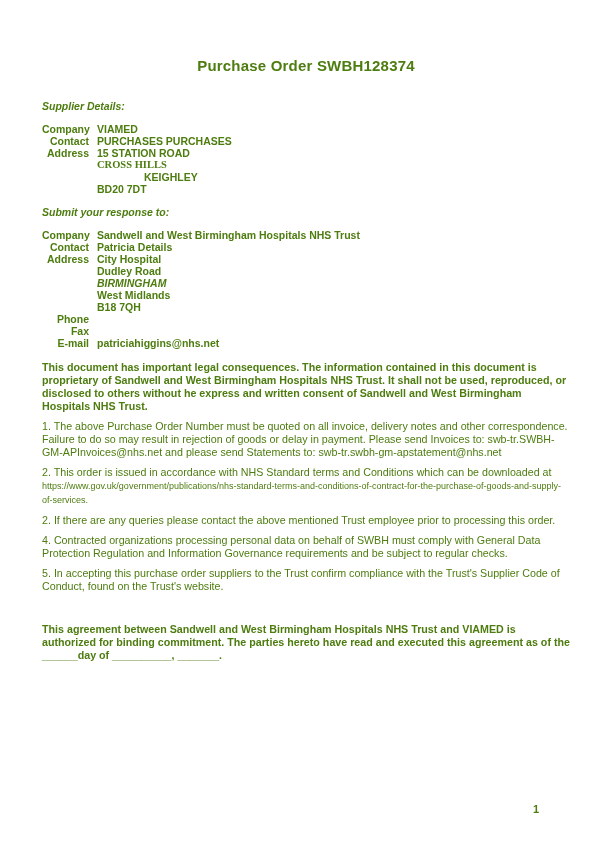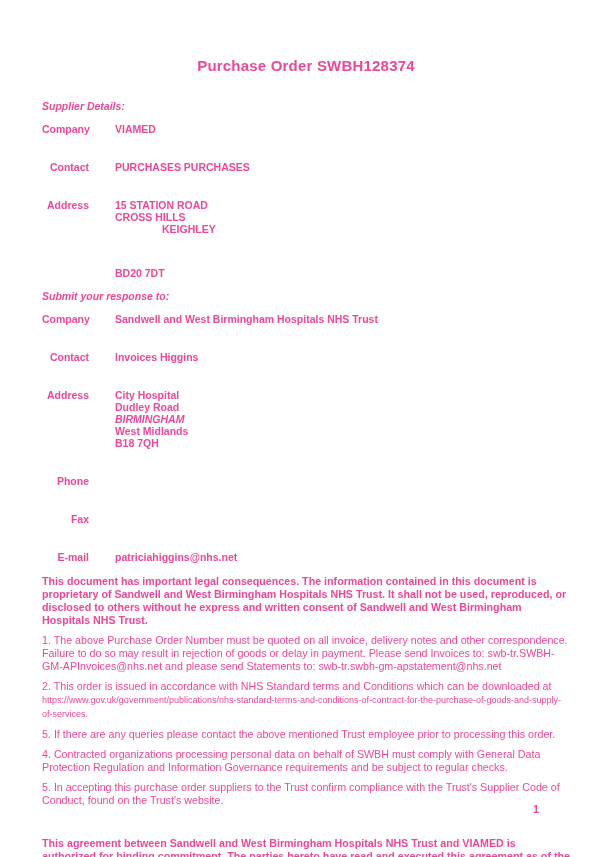--- a/index.html
+++ b/index.html
@@ -5,21 +5,21 @@
   html, body {
     margin: 0;
     padding: 0;
     background: #ffffff;
   }
   .page {
     position: relative;
     width: 612px;
     height: 857px;
     background: #ffffff;
-    color: #ec4899;
+    color: #4d7c0f;
     font-family: "Liberation Sans", sans-serif;
     overflow: hidden;
   }
   .content {
     position: absolute;
     left: 42px;
     right: 42px;
     top: 0;
   }
   .title {
@@ -39,21 +39,20 @@
     margin-top: 10px;
   }
   .details-grid {
     display: grid;
     grid-template-columns: 47px auto;
     column-gap: 8px;
     margin-top: 11px;
     font-size: 10.5px;
     font-weight: bold;
     line-height: 12.1px;
-    gap: 26px;
   }
   .details-grid .label {
     text-align: right;
     white-space: nowrap;
   }
   .details-grid .value {
     min-height: 12.1px;
   }
   .legal {
     margin: 11px 0 0 0;
@@ -98,35 +97,35 @@
         <div class="value">
           <div style="min-height: 12.1px;">VIAMED</div>
         </div>
         <div class="label">Contact</div>
         <div class="value">
           <div style="min-height: 12.1px;">PURCHASES PURCHASES</div>
         </div>
         <div class="label">Address</div>
         <div class="value">
           <div style="min-height: 12.1px;">15 STATION ROAD</div>
-          <div style="min-height: 12.1px;">CROSS HILLS</div>
+          <div style="min-height: 12.1px; font-family: Liberation Serif, serif;">CROSS HILLS</div>
           <div style="min-height: 12.1px; padding-left: 47px;">KEIGHLEY</div>
-          <div style="min-height: 12.1px; margin-top: 32px;">BD20 7DT</div>
+          <div style="min-height: 12.1px;">BD20 7DT</div>
         </div>
       </div>
 
     <div class="section-heading response">Submit your response to:</div>
     <div class="details-grid" id="response-grid">
         <div class="label">Company</div>
         <div class="value">
           <div style="min-height: 12.1px;">Sandwell and West Birmingham Hospitals NHS Trust</div>
         </div>
         <div class="label">Contact</div>
         <div class="value">
-          <div style="min-height: 12.1px;">Invoices Higgins</div>
+          <div style="min-height: 12.1px;">Patricia Details</div>
         </div>
         <div class="label">Address</div>
         <div class="value">
           <div style="min-height: 12.1px;">City Hospital</div>
           <div style="min-height: 12.1px;">Dudley Road</div>
           <div style="min-height: 12.1px; font-style: italic;">BIRMINGHAM</div>
           <div style="min-height: 12.1px;">West Midlands</div>
           <div style="min-height: 12.1px;">B18 7QH</div>
         </div>
         <div class="label">Phone</div>
@@ -141,21 +140,21 @@
         <div class="value">
           <div style="min-height: 12.1px;">patriciahiggins@nhs.net</div>
         </div>
       </div>
 
     <p class="legal">This document has important legal consequences. The information contained in this document is proprietary of Sandwell and West Birmingham Hospitals NHS Trust. It shall not be used, reproduced, or disclosed to others without he express and written consent of Sandwell and West Birmingham Hospitals NHS Trust.</p>
 
     <div id="terms">
         <p class="term"><span>1. The above Purchase Order Number must be quoted on all invoice, delivery notes and other correspondence. Failure to do so may result in rejection of goods or delay in payment.  Please send Invoices to: swb-tr.SWBH-GM-APInvoices@nhs.net and please send Statements to: swb-tr.swbh-gm-apstatement@nhs.net</span></p>
         <p class="term"><span>2. This order is issued in accordance with NHS Standard terms and Conditions which can be downloaded at </span><span class="small">https://www.gov.uk/government/publications/nhs-standard-terms-and-conditions-of-contract-for-the-purchase-of-goods-and-supply-of-services.</span></p>
-        <p class="term"><span>5. If there are any queries please contact the above mentioned Trust employee prior to processing this order.</span></p>
+        <p class="term"><span>2. If there are any queries please contact the above mentioned Trust employee prior to processing this order.</span></p>
         <p class="term"><span>4. Contracted organizations processing personal data on behalf of SWBH must comply with General Data Protection Regulation and Information Governance requirements and be subject to regular checks.</span></p>
         <p class="term"><span>5.  In accepting this purchase order suppliers to the Trust confirm compliance with the Trust's Supplier Code of Conduct, found on the Trust's website.</span></p>
       </div>
 
     <p class="agreement">This agreement between Sandwell and West Birmingham Hospitals NHS Trust and VIAMED is authorized for binding commitment. The parties hereto have read and executed this agreement as of the ______day of __________, _______.</p>
 
   </div>
   <div class="page-number">1</div>
 </div>
 

